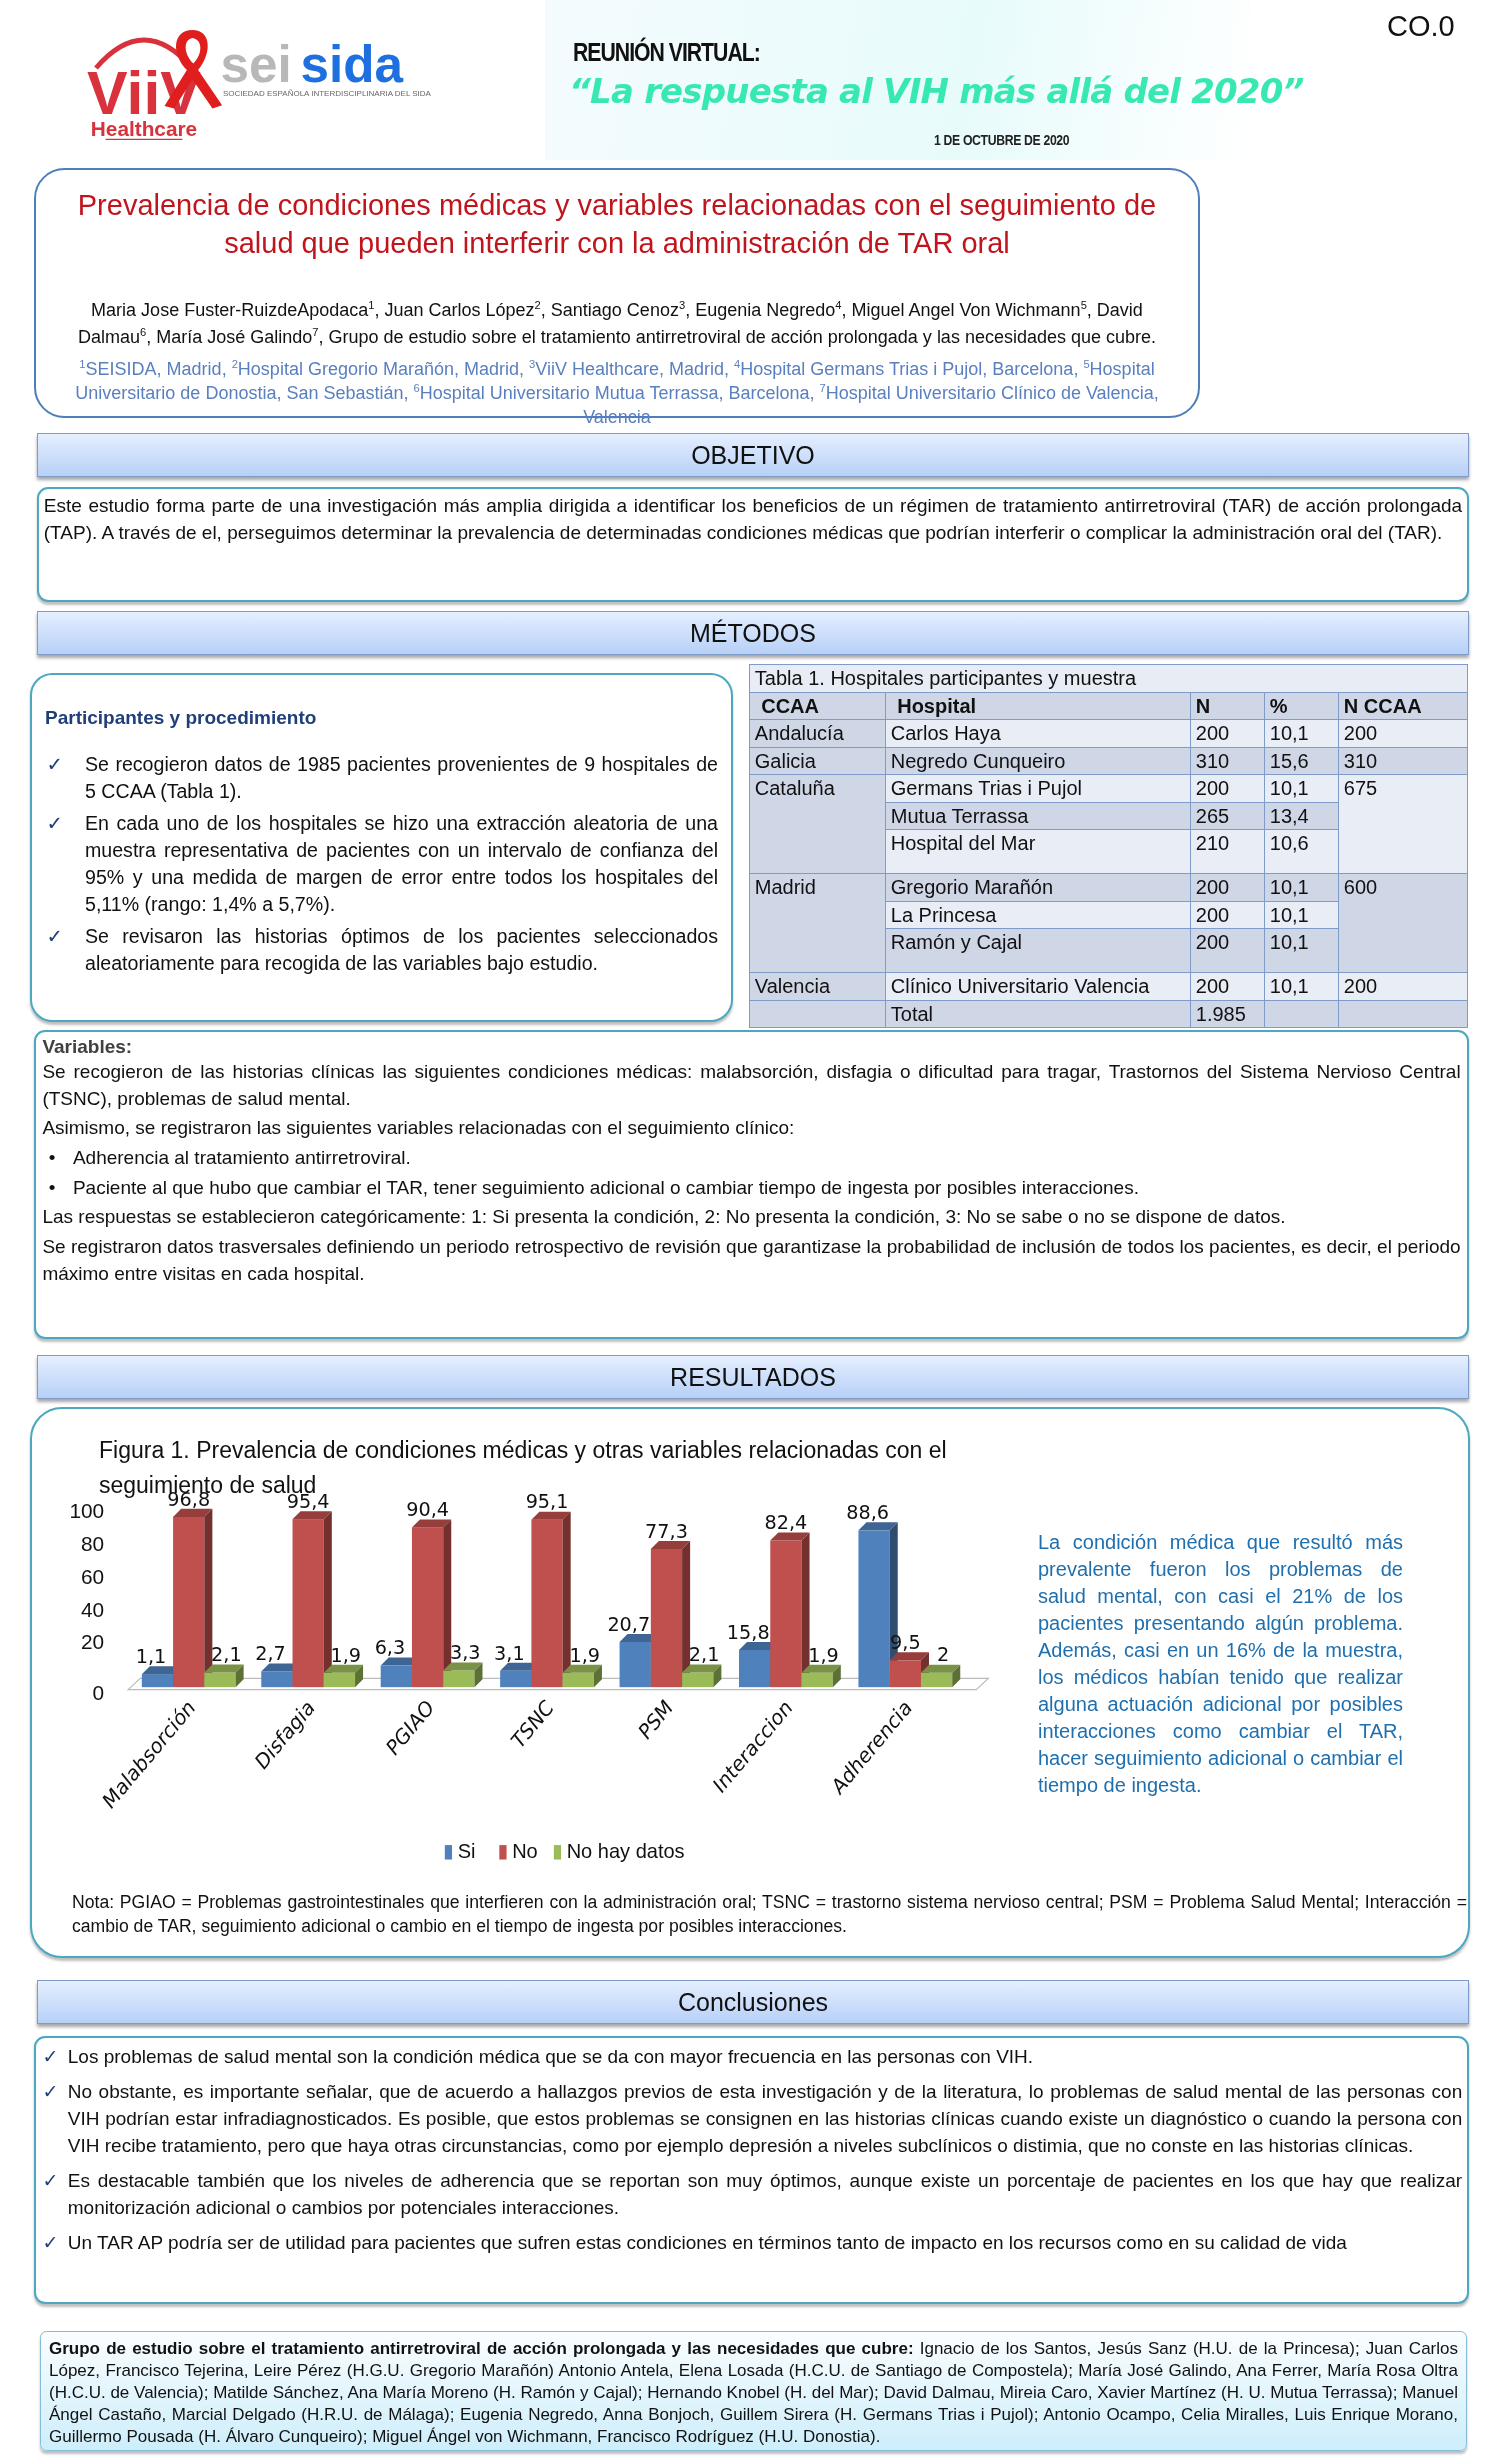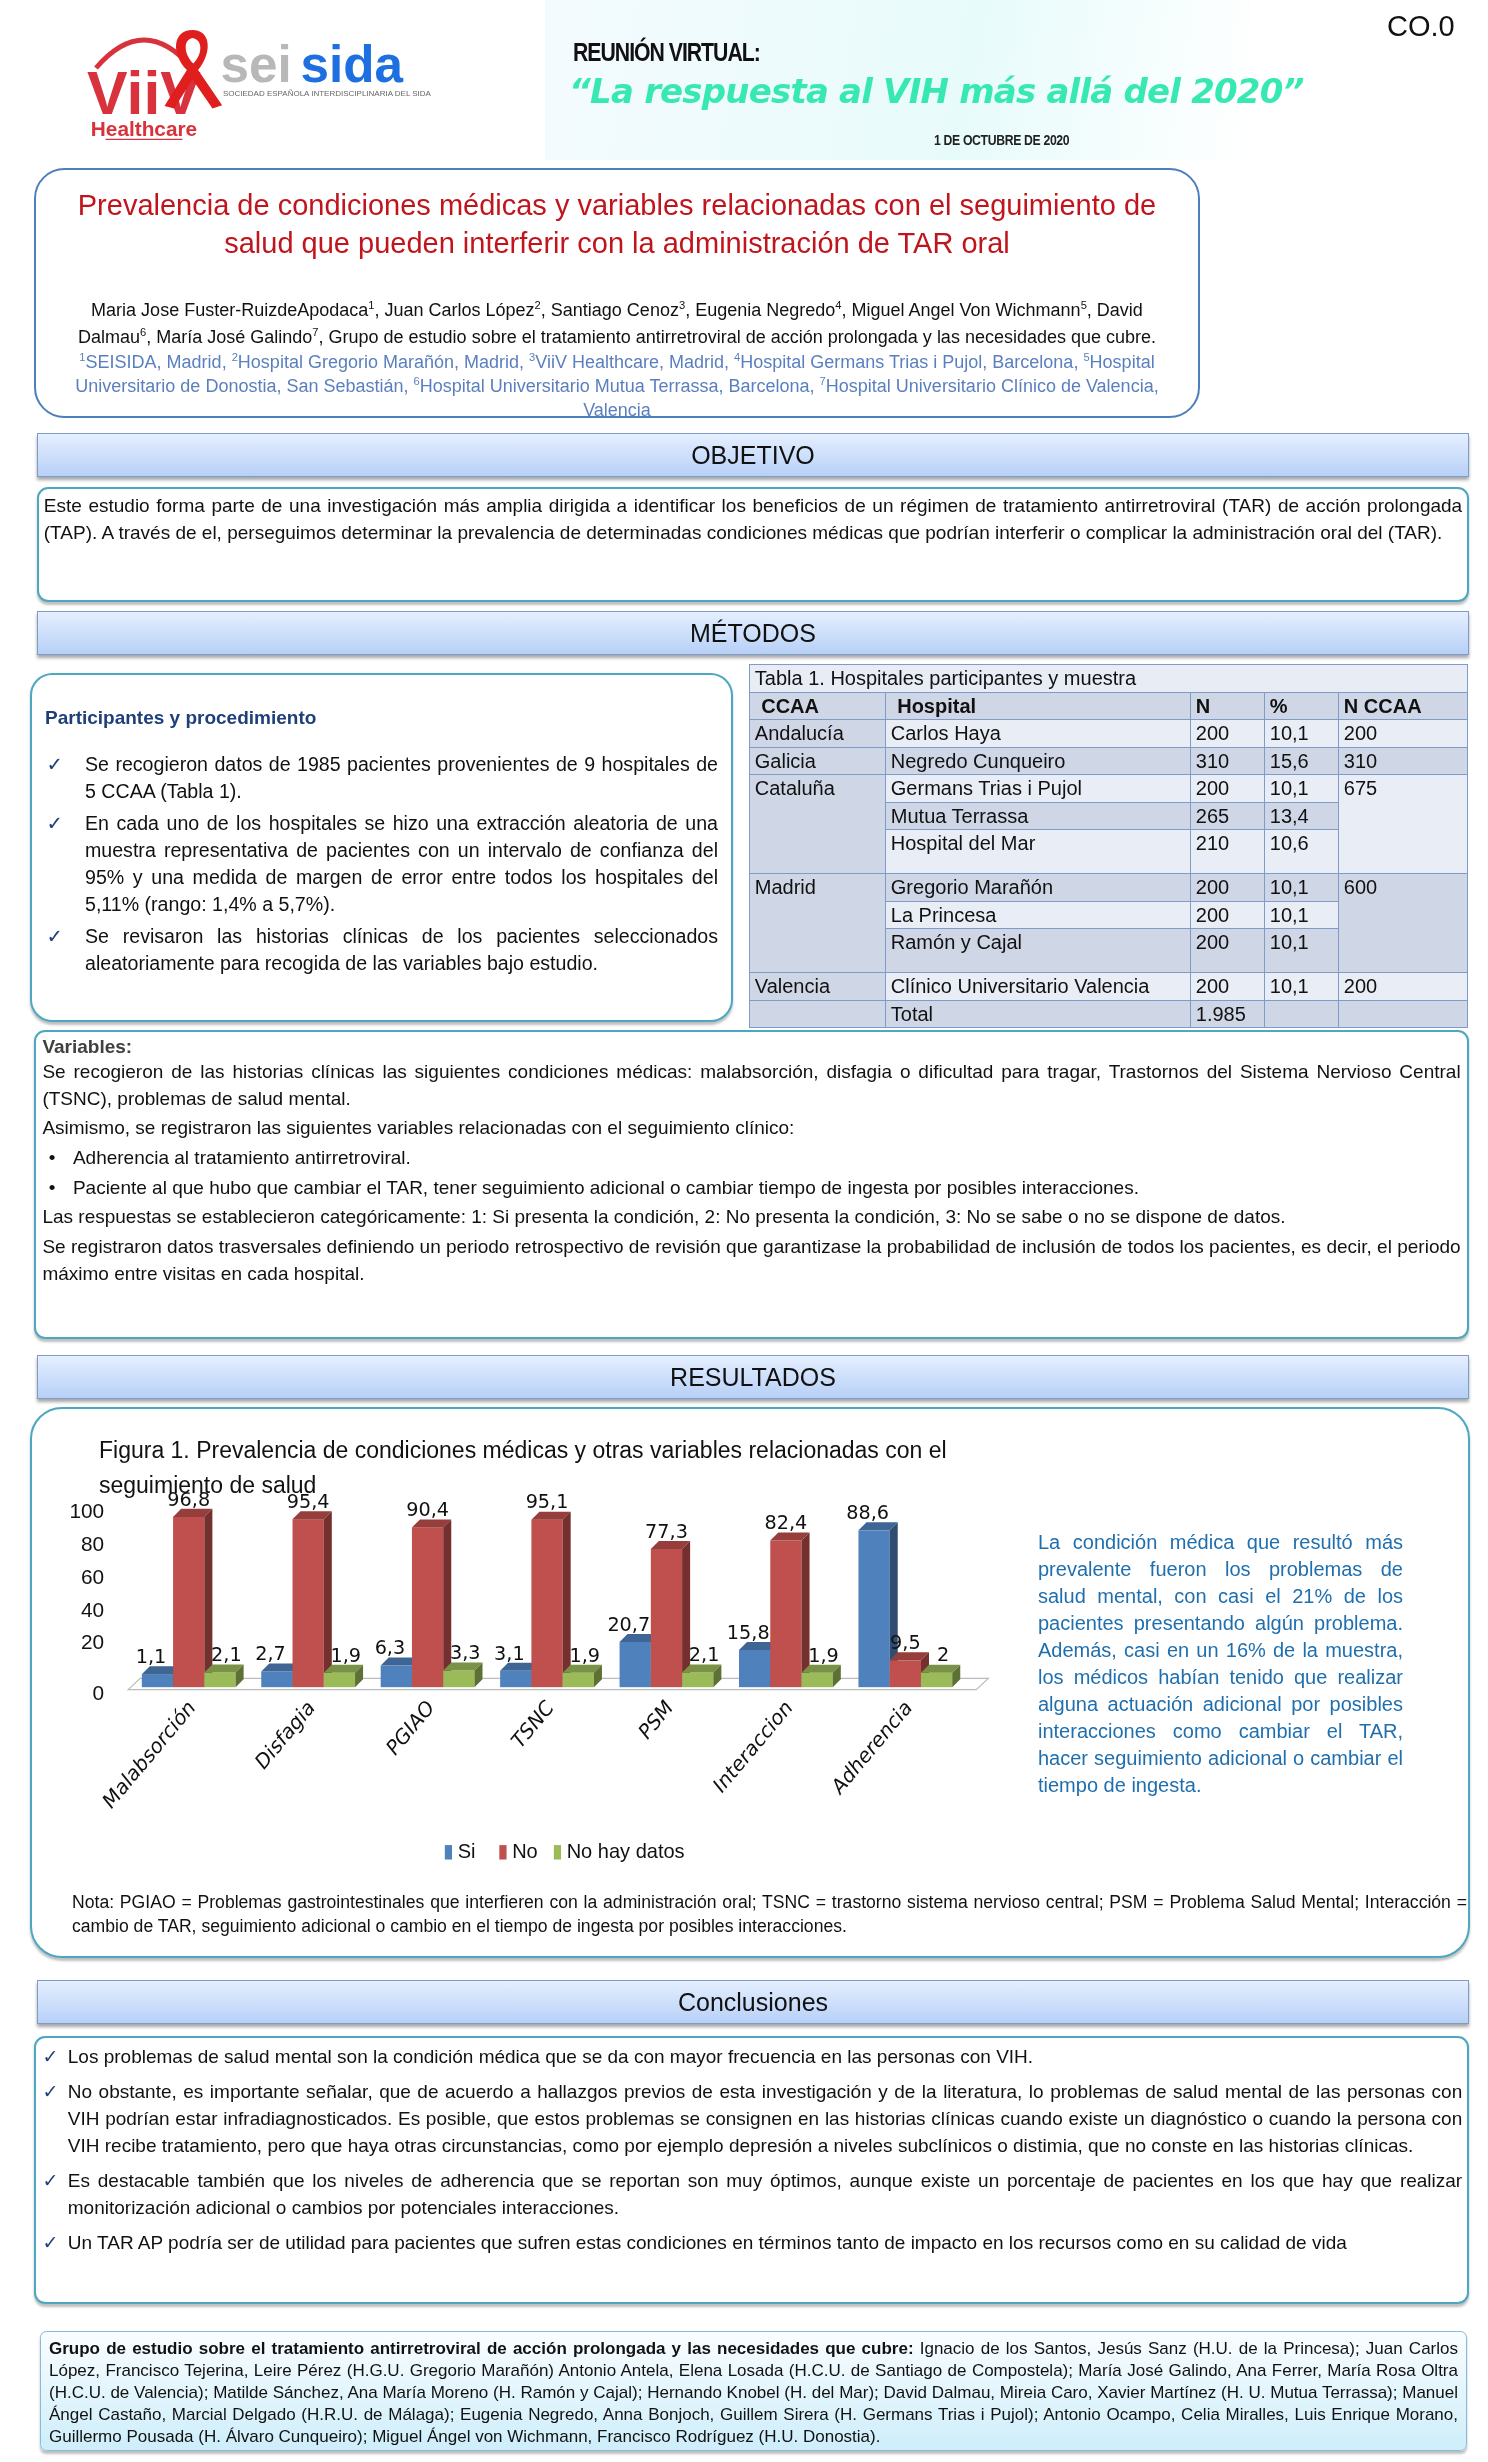--- a/index.html
+++ b/index.html
@@ -8,21 +8,21 @@
 #banner-bg{left:545px;top:0;width:705px;height:160px;background:linear-gradient(100deg,#f4fbff 0%,#e8fbfb 60%,#fff 100%)}
 #viiv-logo{left:64px;top:20px;width:160px;height:120px}
 #seisida-logo{left:156px;top:22.4px;width:369px;height:88px}
 .meet-label{left:573px;top:38px;font-family:"Liberation Sans",sans-serif;font-weight:bold;font-size:25px;letter-spacing:-1.2px;color:#111;transform:scaleX(.85);transform-origin:left}
 .meet-title{left:569px;top:71px;font-family:"DejaVu Sans",sans-serif;font-weight:bold;font-style:italic;font-size:34px;color:#38e8b2;letter-spacing:-0.8px}
 .meet-date{left:934px;top:132px;font-weight:bold;font-size:14.4px;color:#222;transform:scaleX(.85);transform-origin:left;letter-spacing:-0.4px}
 .code{left:1387px;top:9.6px;font-size:29px;color:#111}
 .title-box{left:34px;top:168px;width:1166px;height:250px;border:2.4px solid #4e7fbd;border-radius:30.5px;background:#fff}
 .title-main{position:absolute;left:24px;right:24px;top:16px;text-align:center;color:#c0151d;font-size:29px;line-height:38px}
 .authors{position:absolute;left:16px;right:16px;top:127px;text-align:center;font-size:18px;line-height:26.5px;color:#111}
-.affil{position:absolute;left:16px;right:16px;top:180px;text-align:center;font-size:18px;line-height:24px;color:#5a7fbf}
+.affil{position:absolute;left:16px;right:16px;top:187px;text-align:center;font-size:18px;line-height:24px;color:#5a7fbf}
 sup{font-size:62%;vertical-align:super;line-height:0}
 .sec-hdr{left:37px;width:1432px;height:44px;background:linear-gradient(#e5efff,#b7d0f7);border:1.6px solid #7f9cc8;box-shadow:0 3.2px 3.2px rgba(0,0,0,.35);text-align:center;font-size:25px;line-height:42px;color:#111}
 .box{border:2.4px solid #4ca8c0;border-radius:11.2px;background:#fff;box-shadow:0 2.4px 2.4px rgba(0,0,0,.25)}
 .obj-text{left:37px;top:487px;width:1432px;height:115px;padding:3.2px 4.8px;font-size:19px;line-height:27px;text-align:justify}
 .part-box{left:30px;top:673px;width:703px;height:349px;border-radius:22.4px;padding:27px 13px}
 .part-title{color:#1f3f7a;font-weight:bold;font-size:19px;margin:4.8px 0 22.4px}
 .chk-list{list-style:none}
 .chk-list li{position:relative;padding-left:40px;font-size:19.6px;line-height:27px;text-align:justify;margin-bottom:4.8px}
 .chk-list li .chk{position:absolute;left:1.6px;top:0;color:#1f3f7a}
 .tbl-wrap{left:749px;top:664px;width:719px}
@@ -84,21 +84,21 @@
 <div class="abs sec-hdr" style="top:433px">OBJETIVO</div>
 <div class="abs box obj-text">Este estudio forma parte de una investigación más amplia dirigida a identificar los beneficios de un régimen de tratamiento antirretroviral (TAR) de acción prolongada (TAP). A través de el, perseguimos determinar la prevalencia de determinadas condiciones médicas que podrían interferir o complicar la administración oral del (TAR).</div>
 
 <div class="abs sec-hdr" style="top:611px">MÉTODOS</div>
 
 <div class="abs box part-box">
   <div class="part-title">Participantes y procedimiento</div>
   <ul class="chk-list">
     <li><span class="chk">✓</span><span>Se recogieron datos de 1985 pacientes provenientes de 9 hospitales de 5 CCAA (Tabla 1).</span></li>
     <li><span class="chk">✓</span><span>En cada uno de los hospitales se hizo una extracción aleatoria de una muestra representativa de pacientes con un intervalo de confianza del 95% y una medida de margen de error entre todos los hospitales del 5,11% (rango: 1,4% a 5,7%).</span></li>
-    <li><span class="chk">✓</span><span>Se revisaron las historias clínicas de los pacientes seleccionados aleatoriamente para recogida de las variables bajo estudio.</span></li>
+    <li><span class="chk">✓</span><span>Se revisaron las historias óptimos de los pacientes seleccionados aleatoriamente para recogida de las variables bajo estudio.</span></li>
   </ul>
 </div>
 
 <div class="abs tbl-wrap">
   <table class="hosp">
     <tbody>
         <tr>
           <td colspan="5" class="tcap">Tabla 1. Hospitales participantes y muestra</td>
         </tr>
     <tr class="rowB">

